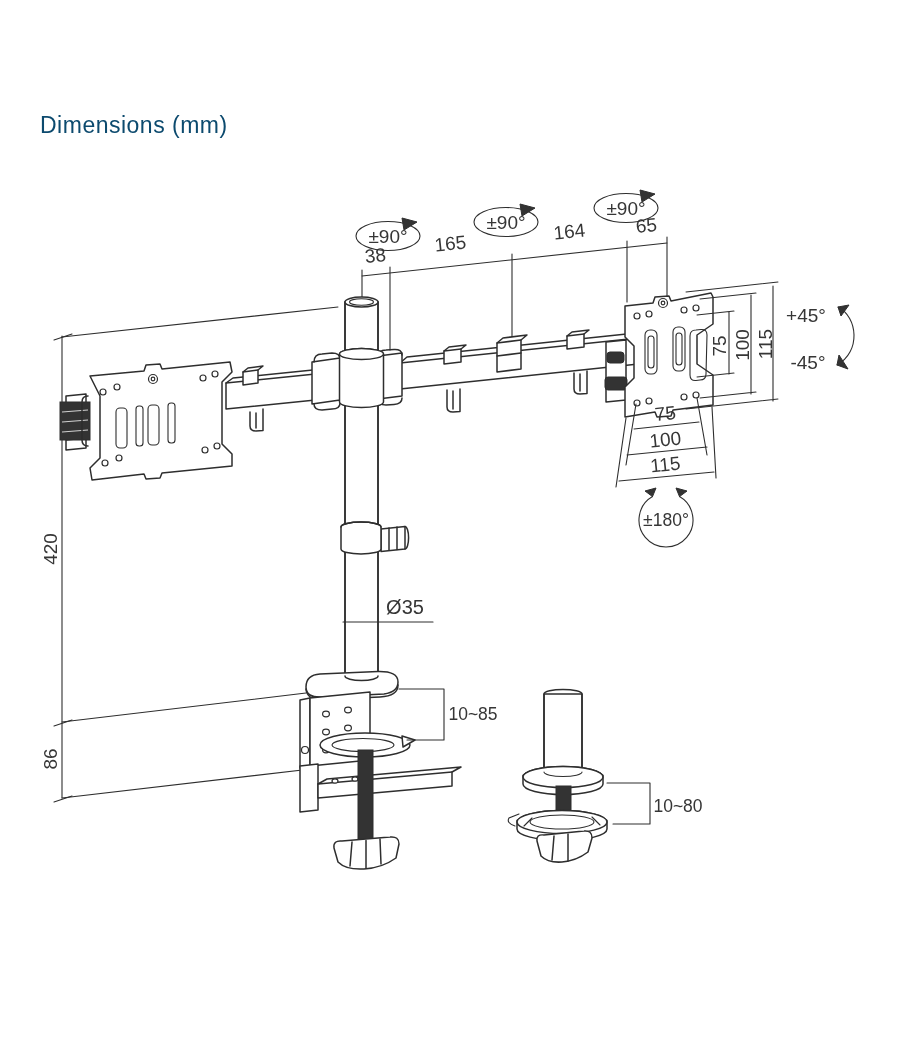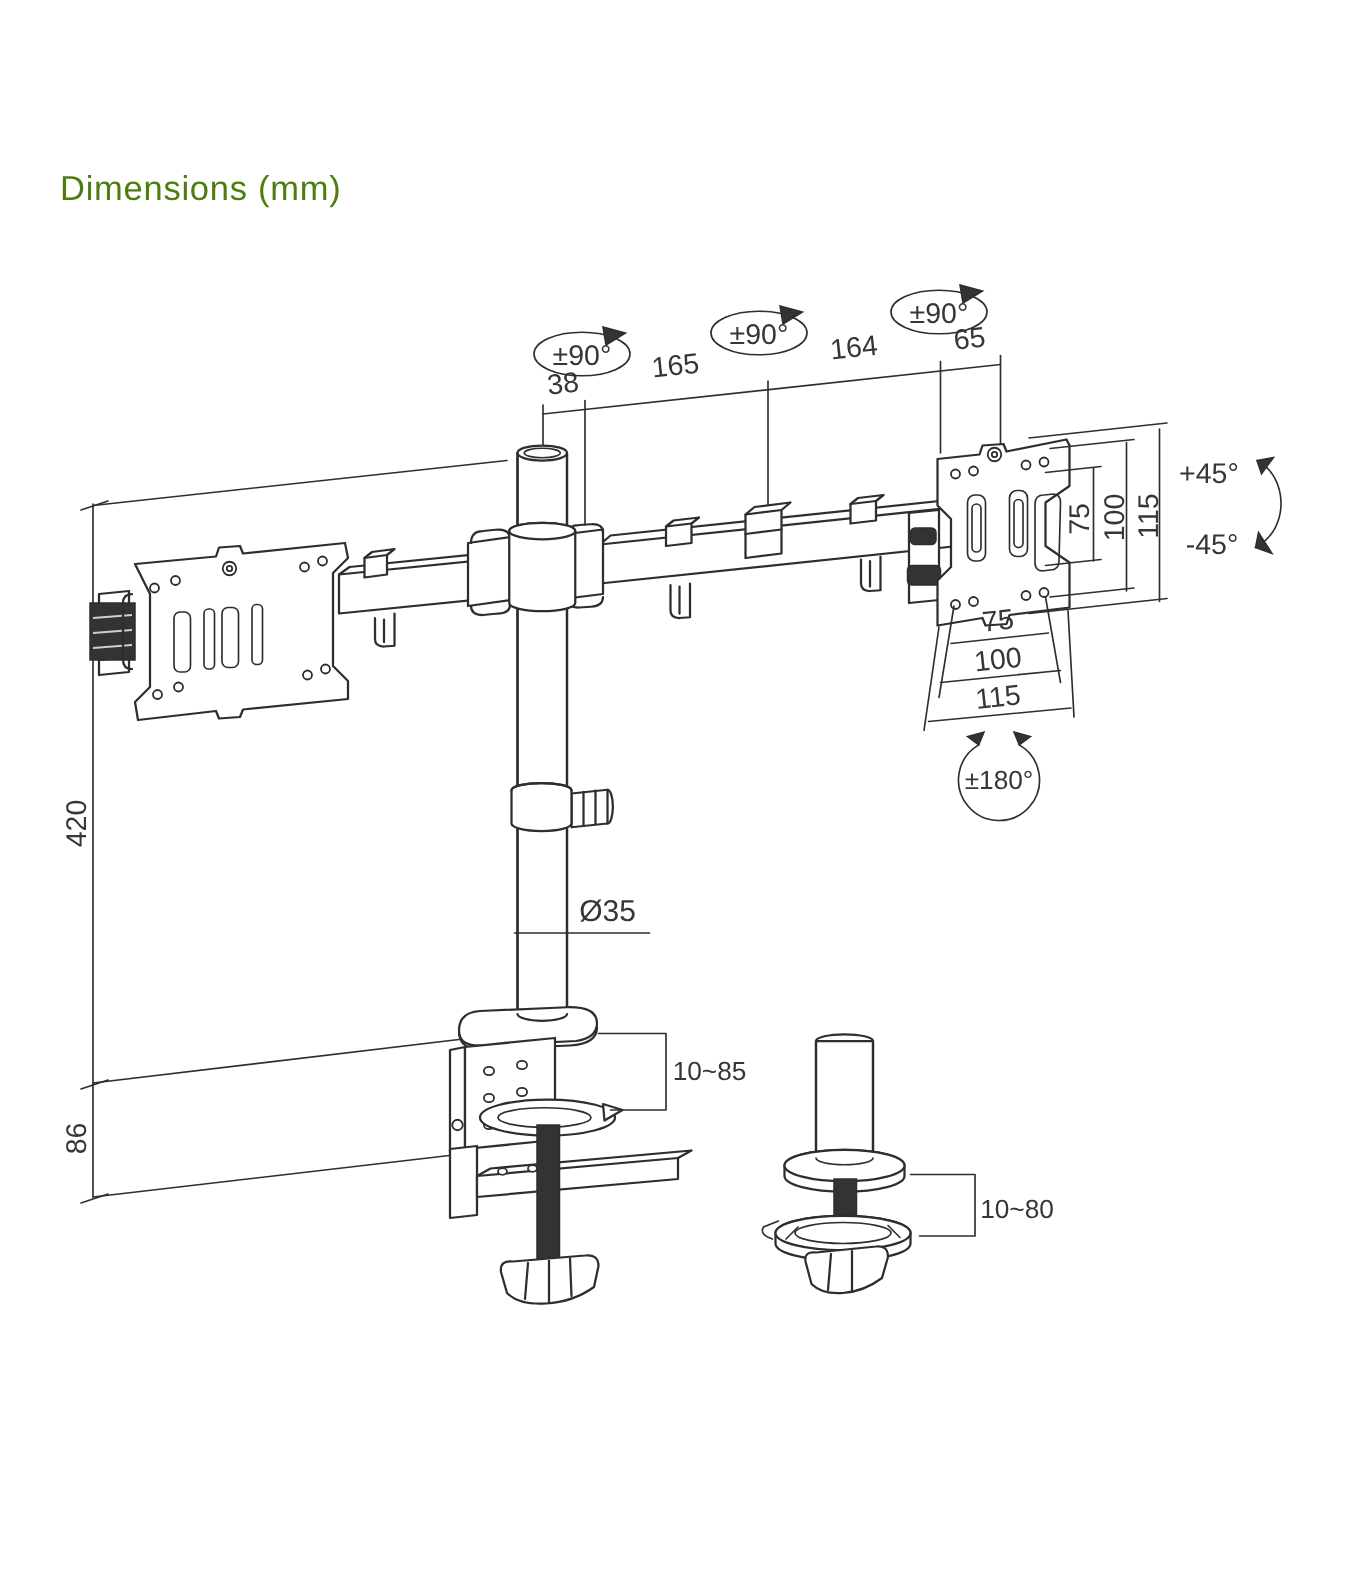--- a/index.html
+++ b/index.html
@@ -1,18 +1,18 @@
 <!DOCTYPE html>
 <html><head>
 <meta charset="utf-8">
 <style>
   html,body{margin:0;padding:0;background:#ffffff;}
   .page{position:relative;width:900px;height:1050px;background:#fff;overflow:hidden;
         font-family:"Liberation Sans", sans-serif;}
-  .title{position:absolute;left:40px;top:112px;font-size:23px;letter-spacing:.5px;color:#4d7c0f;}
+  .title{position:absolute;left:40px;top:112px;font-size:23px;letter-spacing:.5px;color:#0c4a6e;}
   svg{position:absolute;left:0;top:0;}
   svg text{font-family:"Liberation Sans", sans-serif;fill:#363636;}
   .ln{stroke:#2e2e2e;stroke-width:1.5;fill:none;stroke-linecap:round;stroke-linejoin:round;}
   .lnw{stroke:#2e2e2e;stroke-width:1.5;fill:#ffffff;stroke-linecap:round;stroke-linejoin:round;}
   .dim{stroke:#2e2e2e;stroke-width:1.1;fill:none;stroke-linecap:round;}
   .dark{fill:#333333;stroke:#2e2e2e;stroke-width:1;}
   .hole{fill:#ffffff;stroke:#2e2e2e;stroke-width:1.2;}
   .t19{font-size:19px;}
   .t17{font-size:17.5px;}
   .t20{font-size:20px;}

